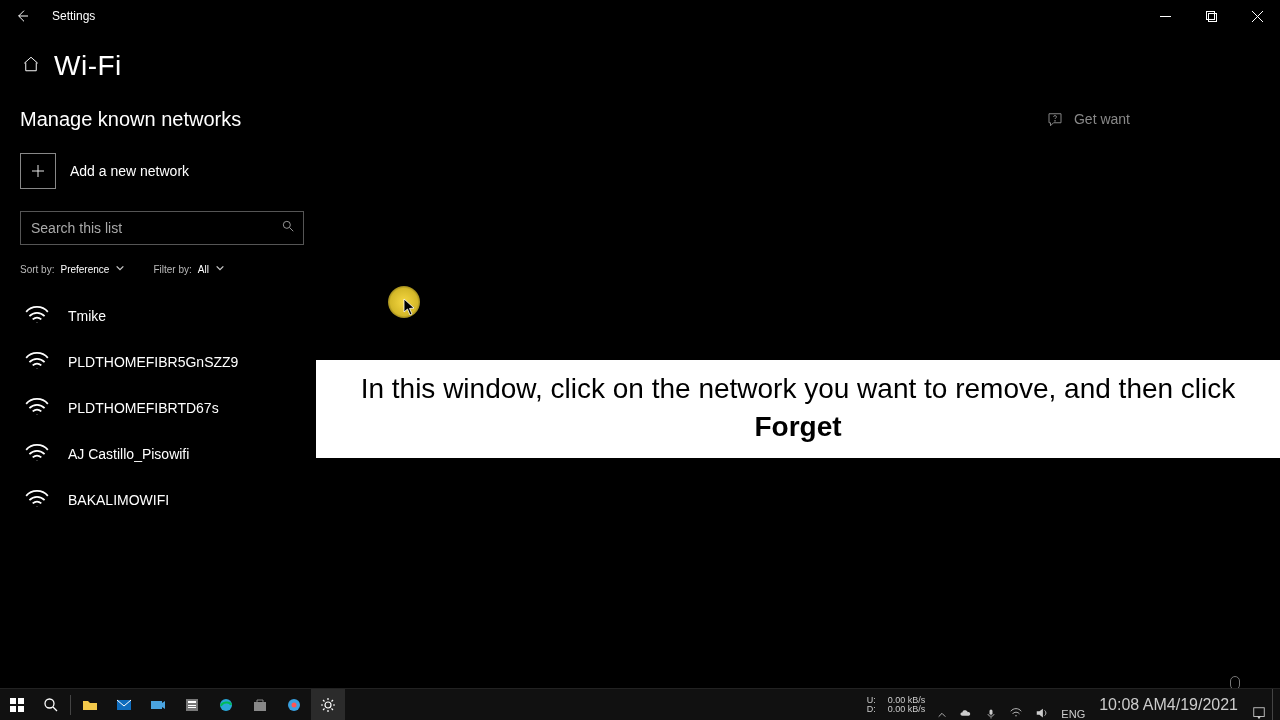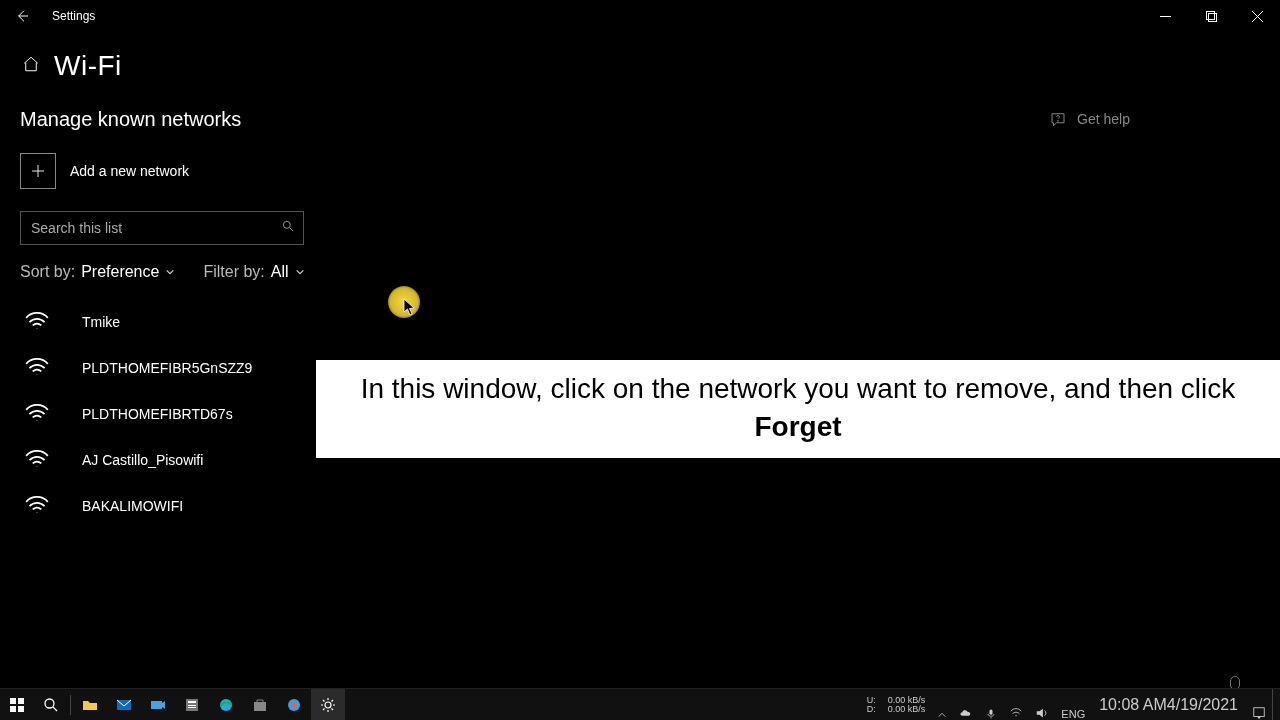--- a/index.html
+++ b/index.html
@@ -26,28 +26,28 @@
   .add-network { display: flex; align-items: center; gap: 14px; margin-top: 22px; cursor: pointer; width: fit-content; }
   .plus-box { width: 36px; height: 36px; border: 1.5px solid #888; display: flex; align-items: center; justify-content: center; }
   .plus-box svg { width: 18px; height: 18px; stroke: #fff; stroke-width: 1.2; }
   .add-label { font-size: 14px; }
 
   .search-box { margin-top: 22px; width: 284px; height: 34px; border: 1.5px solid #555; display: flex; align-items: center; padding: 0 8px 0 10px; }
   .search-input { flex: 1; background: transparent; border: none; outline: none; color: #fff; font-size: 14px; }
   .search-input::placeholder { color: #aaa; }
   .search-icon svg { width: 14px; height: 14px; stroke: #aaa; fill: none; stroke-width: 1.5; }
 
-  .sortfilter { display: flex; gap: 28px; margin-top: 18px; font-size: 16px; color: #ccc; }
+  .sortfilter { display: flex; gap: 28px; margin-top: 18px; font-size: 10px; color: #ccc; }
   .sf-item { display: flex; align-items: center; gap: 6px; cursor: pointer; }
   .sf-label { color: #bbb; }
   .sf-value { color: #fff; }
   .chev svg { width: 10px; height: 10px; stroke: #ccc; fill: none; stroke-width: 1.5; }
 
   .network-list { margin-top: 18px; }
-  .network-item { display: flex; align-items: center; gap: 32px; padding: 10px 0 10px 4px; cursor: pointer; }
+  .network-item { display: flex; align-items: center; gap: 18px; padding: 10px 0 10px 4px; cursor: pointer; }
   .wifi-icon svg { width: 26px; height: 22px; stroke: #fff; fill: none; stroke-width: 1.6; }
   .network-name { font-size: 14px; }
 
   
   .get-help { position: absolute; right: 150px; top: 110px; display: flex; align-items: center; gap: 10px; color: #888; font-size: 14px; cursor: pointer; }
   .get-help svg { width: 18px; height: 18px; stroke: #888; fill: none; stroke-width: 1.3; }
 
   
   .cursor-highlight { position: absolute; left: 388px; top: 286px; width: 32px; height: 32px; border-radius: 50%; background: radial-gradient(circle, #f5d742 0%, #d4b828 60%, rgba(212,184,40,0) 100%); }
   .cursor-arrow { position: absolute; left: 403px; top: 298px; }
@@ -186,21 +186,21 @@
     </div>
   </div>
 </div>
 
 <div class="get-help">
   <svg viewBox="0 0 24 24">
       <path d="M4 5 H20 V17 H10 L6 21 V17 H4 Z"></path>
       <path d="M10 9 C10 7 14 7 14 9 C14 11 12 10.5 12 12"></path>
       <circle cx="12" cy="14.5" r="0.5" fill="#888"></circle>
     </svg>
-  <span>Get help</span>
+  <span>Get want</span>
 </div>
 
 <div class="cursor-highlight"></div>
 <div class="cursor-arrow">
   <svg viewBox="0 0 14 18">
       <path d="M1 1 L1 14 L4.5 11 L7 17 L9 16 L6.5 10.5 L11 10 Z" fill="#000" stroke="#fff" stroke-width="0.8"></path>
     </svg>
 </div>
 
 <div class="instruction">

